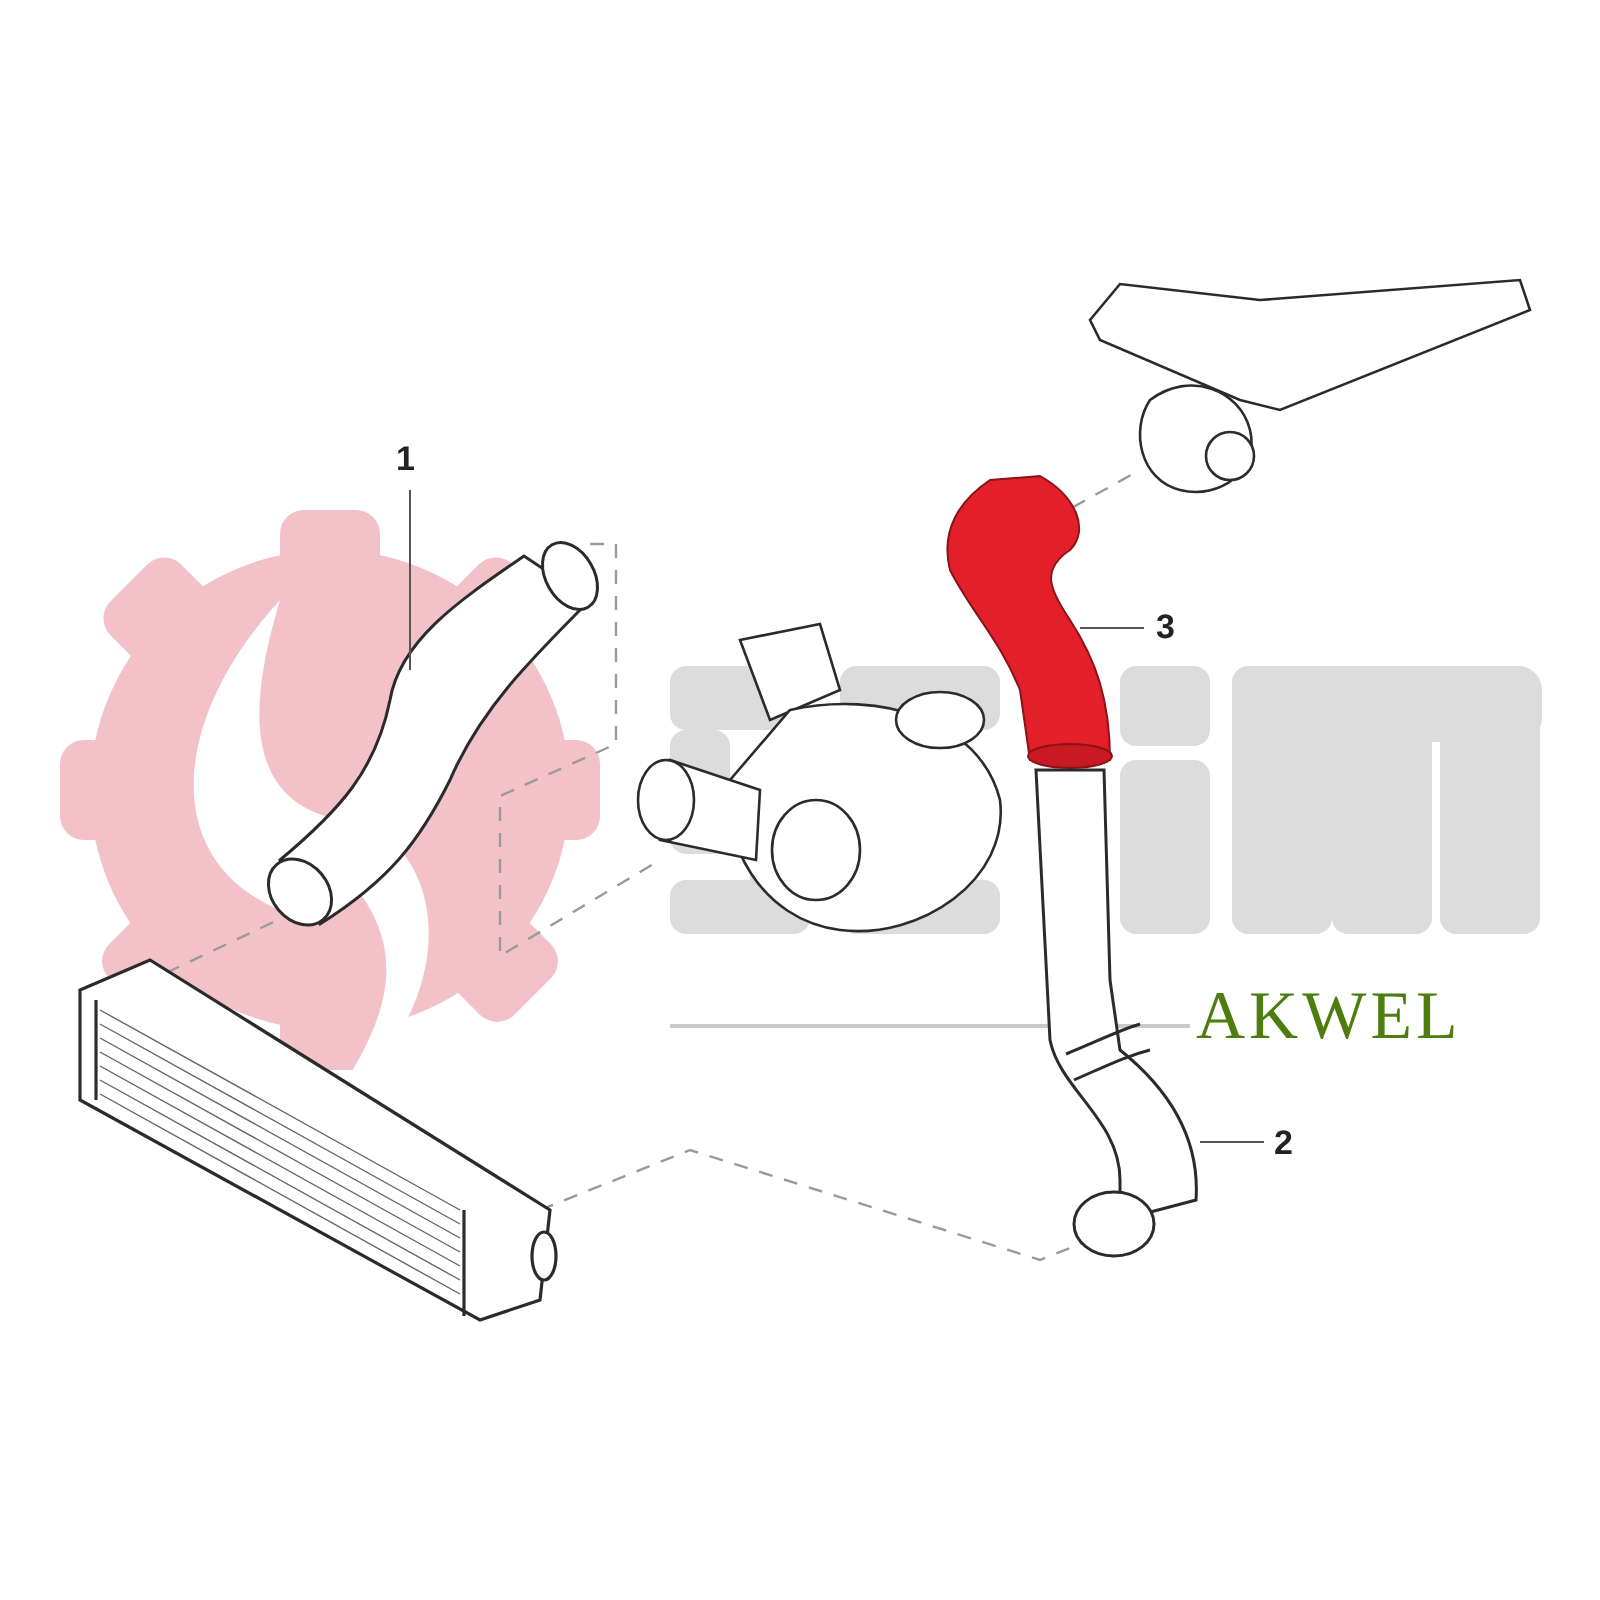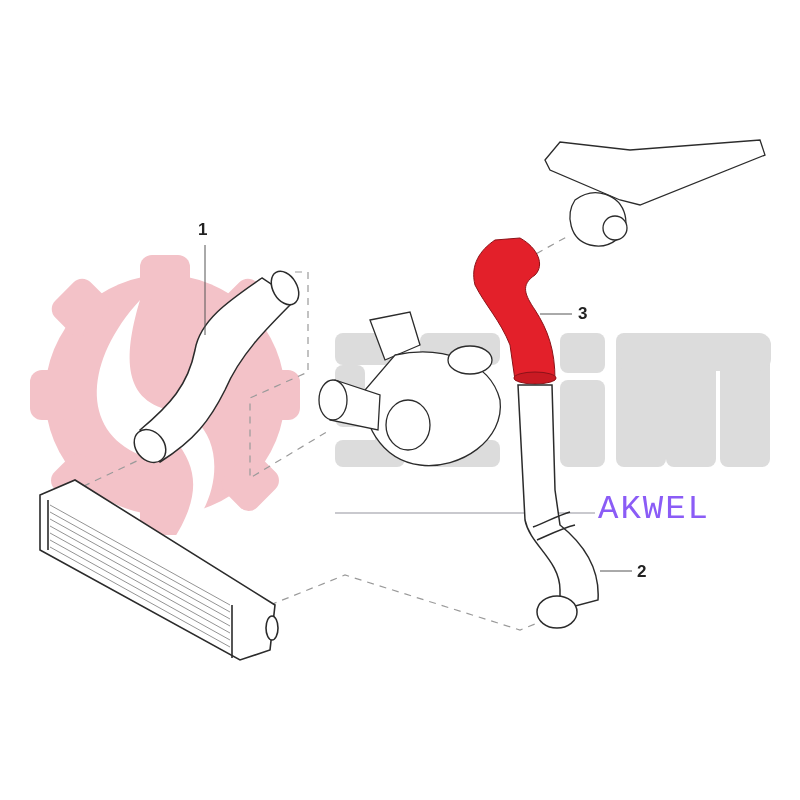--- a/index.html
+++ b/index.html
@@ -1,19 +1,19 @@
 <!DOCTYPE html>
 <html><head>
   <meta charset="utf-8">
   <style>
     html, body { margin: 0; padding: 0; background: #ffffff; }
     body { width: 800px; height: 800px; position: relative; overflow: hidden; font-family: "Liberation Sans", sans-serif; }
     #stage { position: absolute; left: 0; top: 0; width: 800px; height: 800px; }
     .callout { position: absolute; font-family: "Liberation Sans", sans-serif; font-weight: bold; font-size: 17px; color: #222222; }
-    .brand-text { position: absolute; font-family: Liberation Mono, monospace; font-size: 34px; letter-spacing: 2px; color: #8b5cf6; }
+    .brand-text { position: absolute; font-family: Liberation Serif, serif; font-size: 34px; letter-spacing: 2px; color: #4d7c0f; }
   </style>
 </head>
 <body>
 
 <div id="stage">
   <svg width="800" height="800" viewBox="0 0 800 800">
 
     <g fill="#f3c2c8">
       <circle cx="165" cy="395" r="120"></circle>
       <rect x="140" y="255" width="50" height="45" rx="12"></rect>

